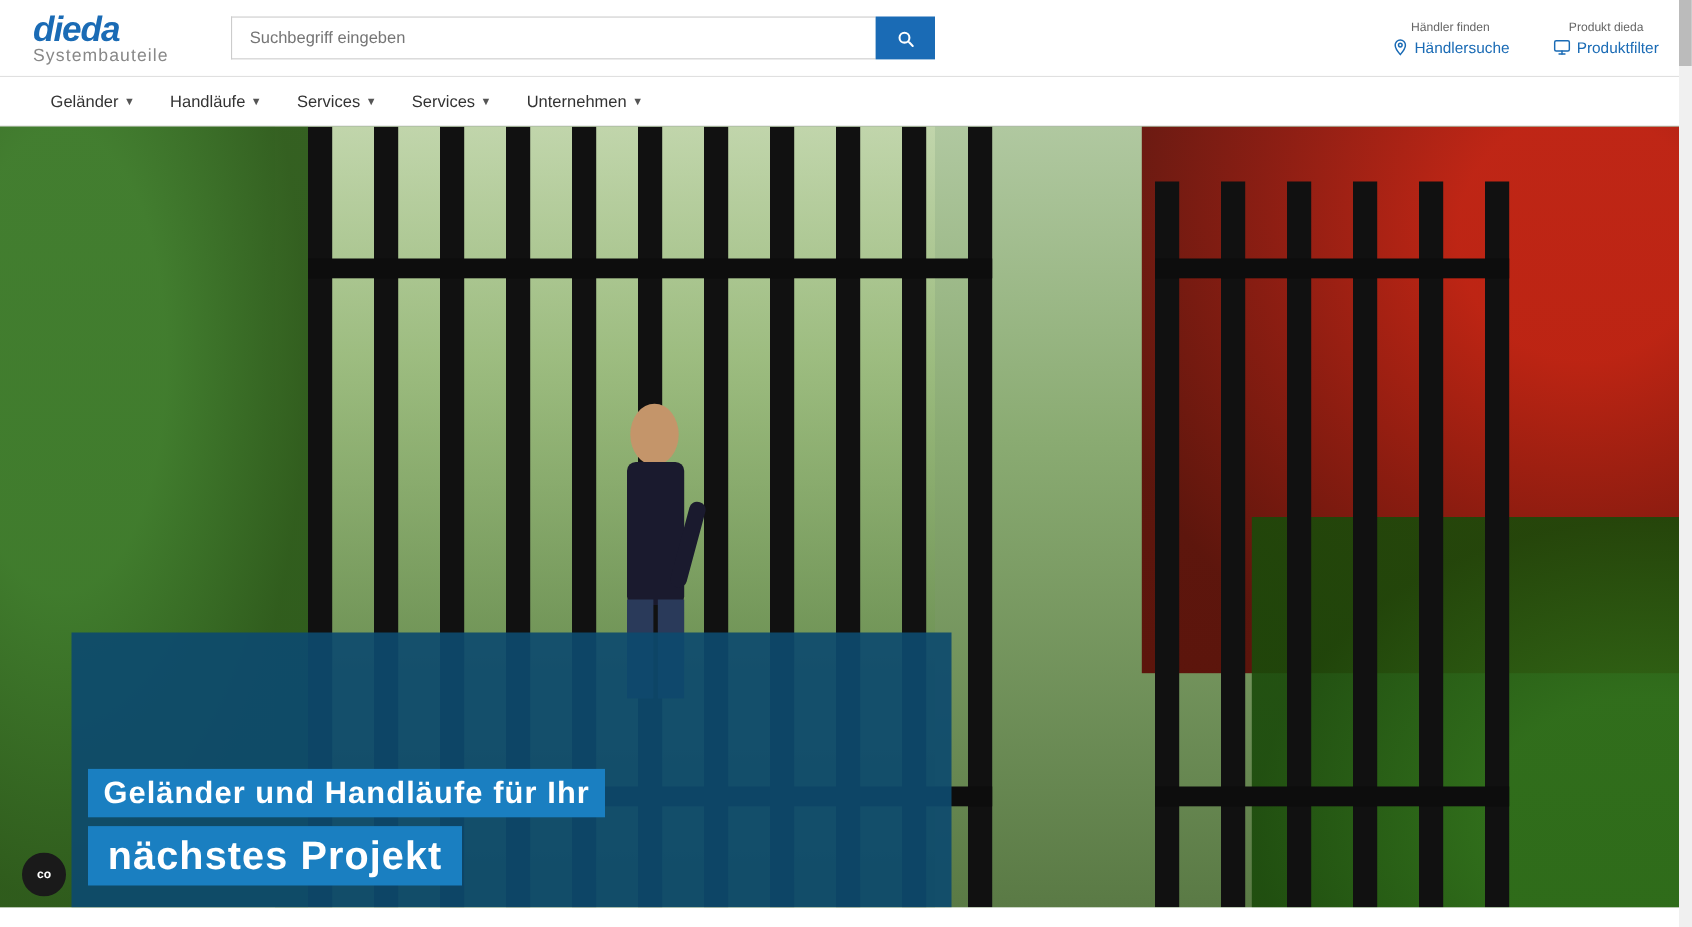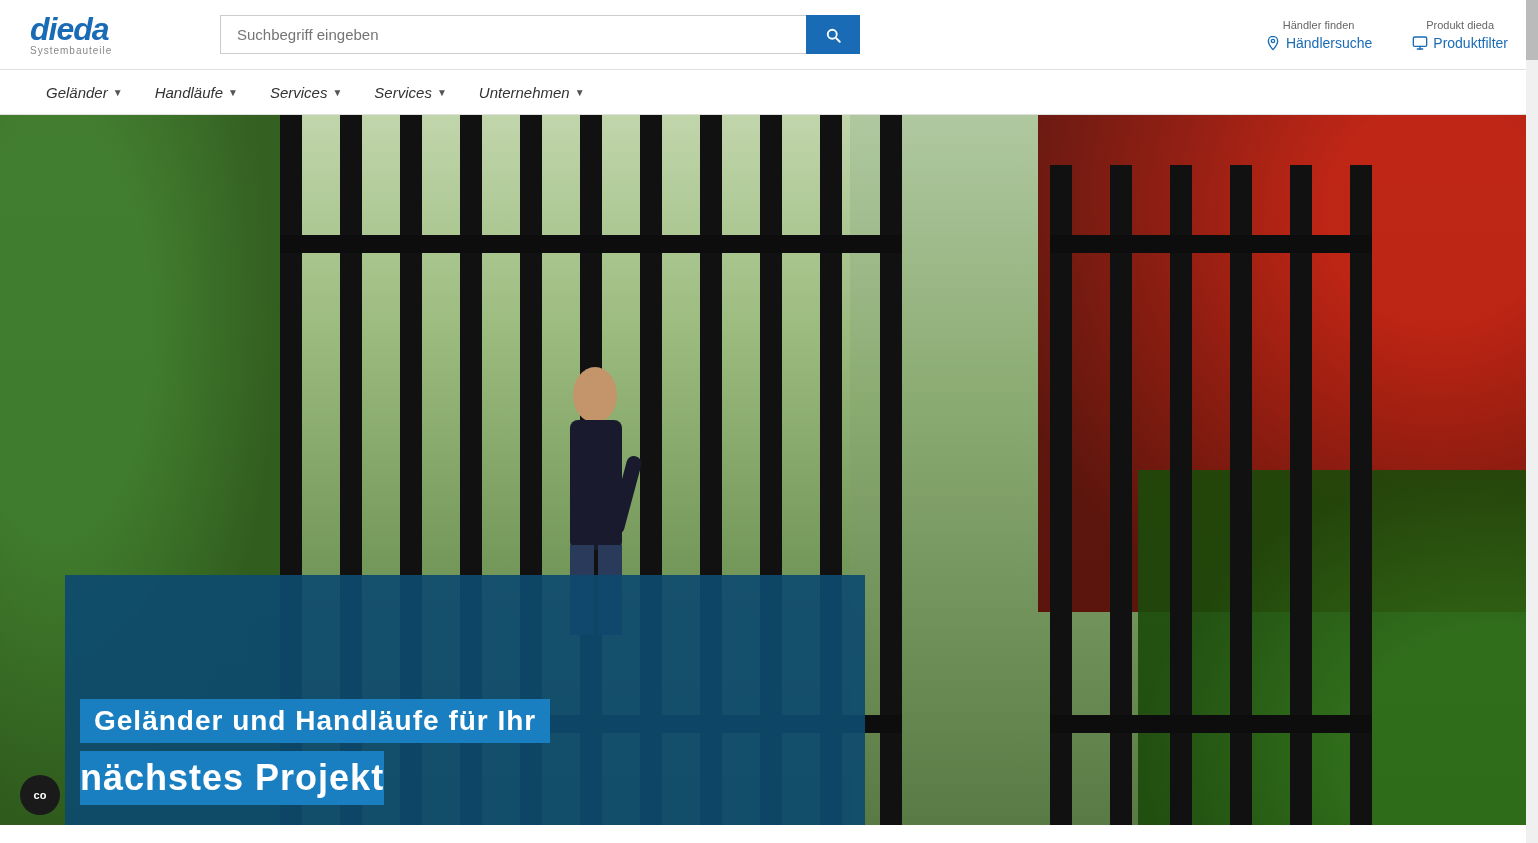--- a/index.html
+++ b/index.html
@@ -24,28 +24,28 @@
     }
     .logo-dieda {
       font-size: 32px;
       font-weight: bold;
       color: #1a6bb5;
       font-style: italic;
       line-height: 1;
       letter-spacing: -1px;
     }
     .logo-sub {
-      font-size: 10px;
+      font-size: 16px;
       color: #888;
       letter-spacing: 1px;
     }
     .search-area {
       flex: 1;
       max-width: 640px;
-      margin: 0 40px;
+      margin: 0 30px;
       display: flex;
       border-radius: 11px;
     }
     .search-input {
       flex: 1;
       padding: 10px 16px;
       border: 1px solid #ccc;
       border-right: none;
       font-size: 15px;
       outline: none;
@@ -96,21 +96,20 @@
     }
 
     
     .nav {
       display: flex;
       align-items: center;
       padding: 0 30px;
       border-bottom: 1px solid #e0e0e0;
       height: 45px;
       background: #fff;
-      font-style: italic;
     }
     .nav-item {
       display: flex;
       align-items: center;
       gap: 5px;
       padding: 0 16px;
       height: 100%;
       font-size: 15px;
       color: #333;
       cursor: pointer;
@@ -211,21 +210,21 @@
     .hero-title-line1 {
       font-size: 28px;
       font-weight: bold;
       color: #fff;
       font-family: 'Comic Sans MS', cursive, sans-serif;
       letter-spacing: 1px;
     }
     .hero-title-line2 {
       display: inline-block;
       background: #1a7fc1;
-      padding: 6px 0;
+      padding: 6px 18px;
       font-size: 36px;
       font-weight: bold;
       color: #fff;
       font-family: 'Comic Sans MS', cursive, sans-serif;
       letter-spacing: 1px;
     }
 
     
     .co-badge {
       position: fixed;

